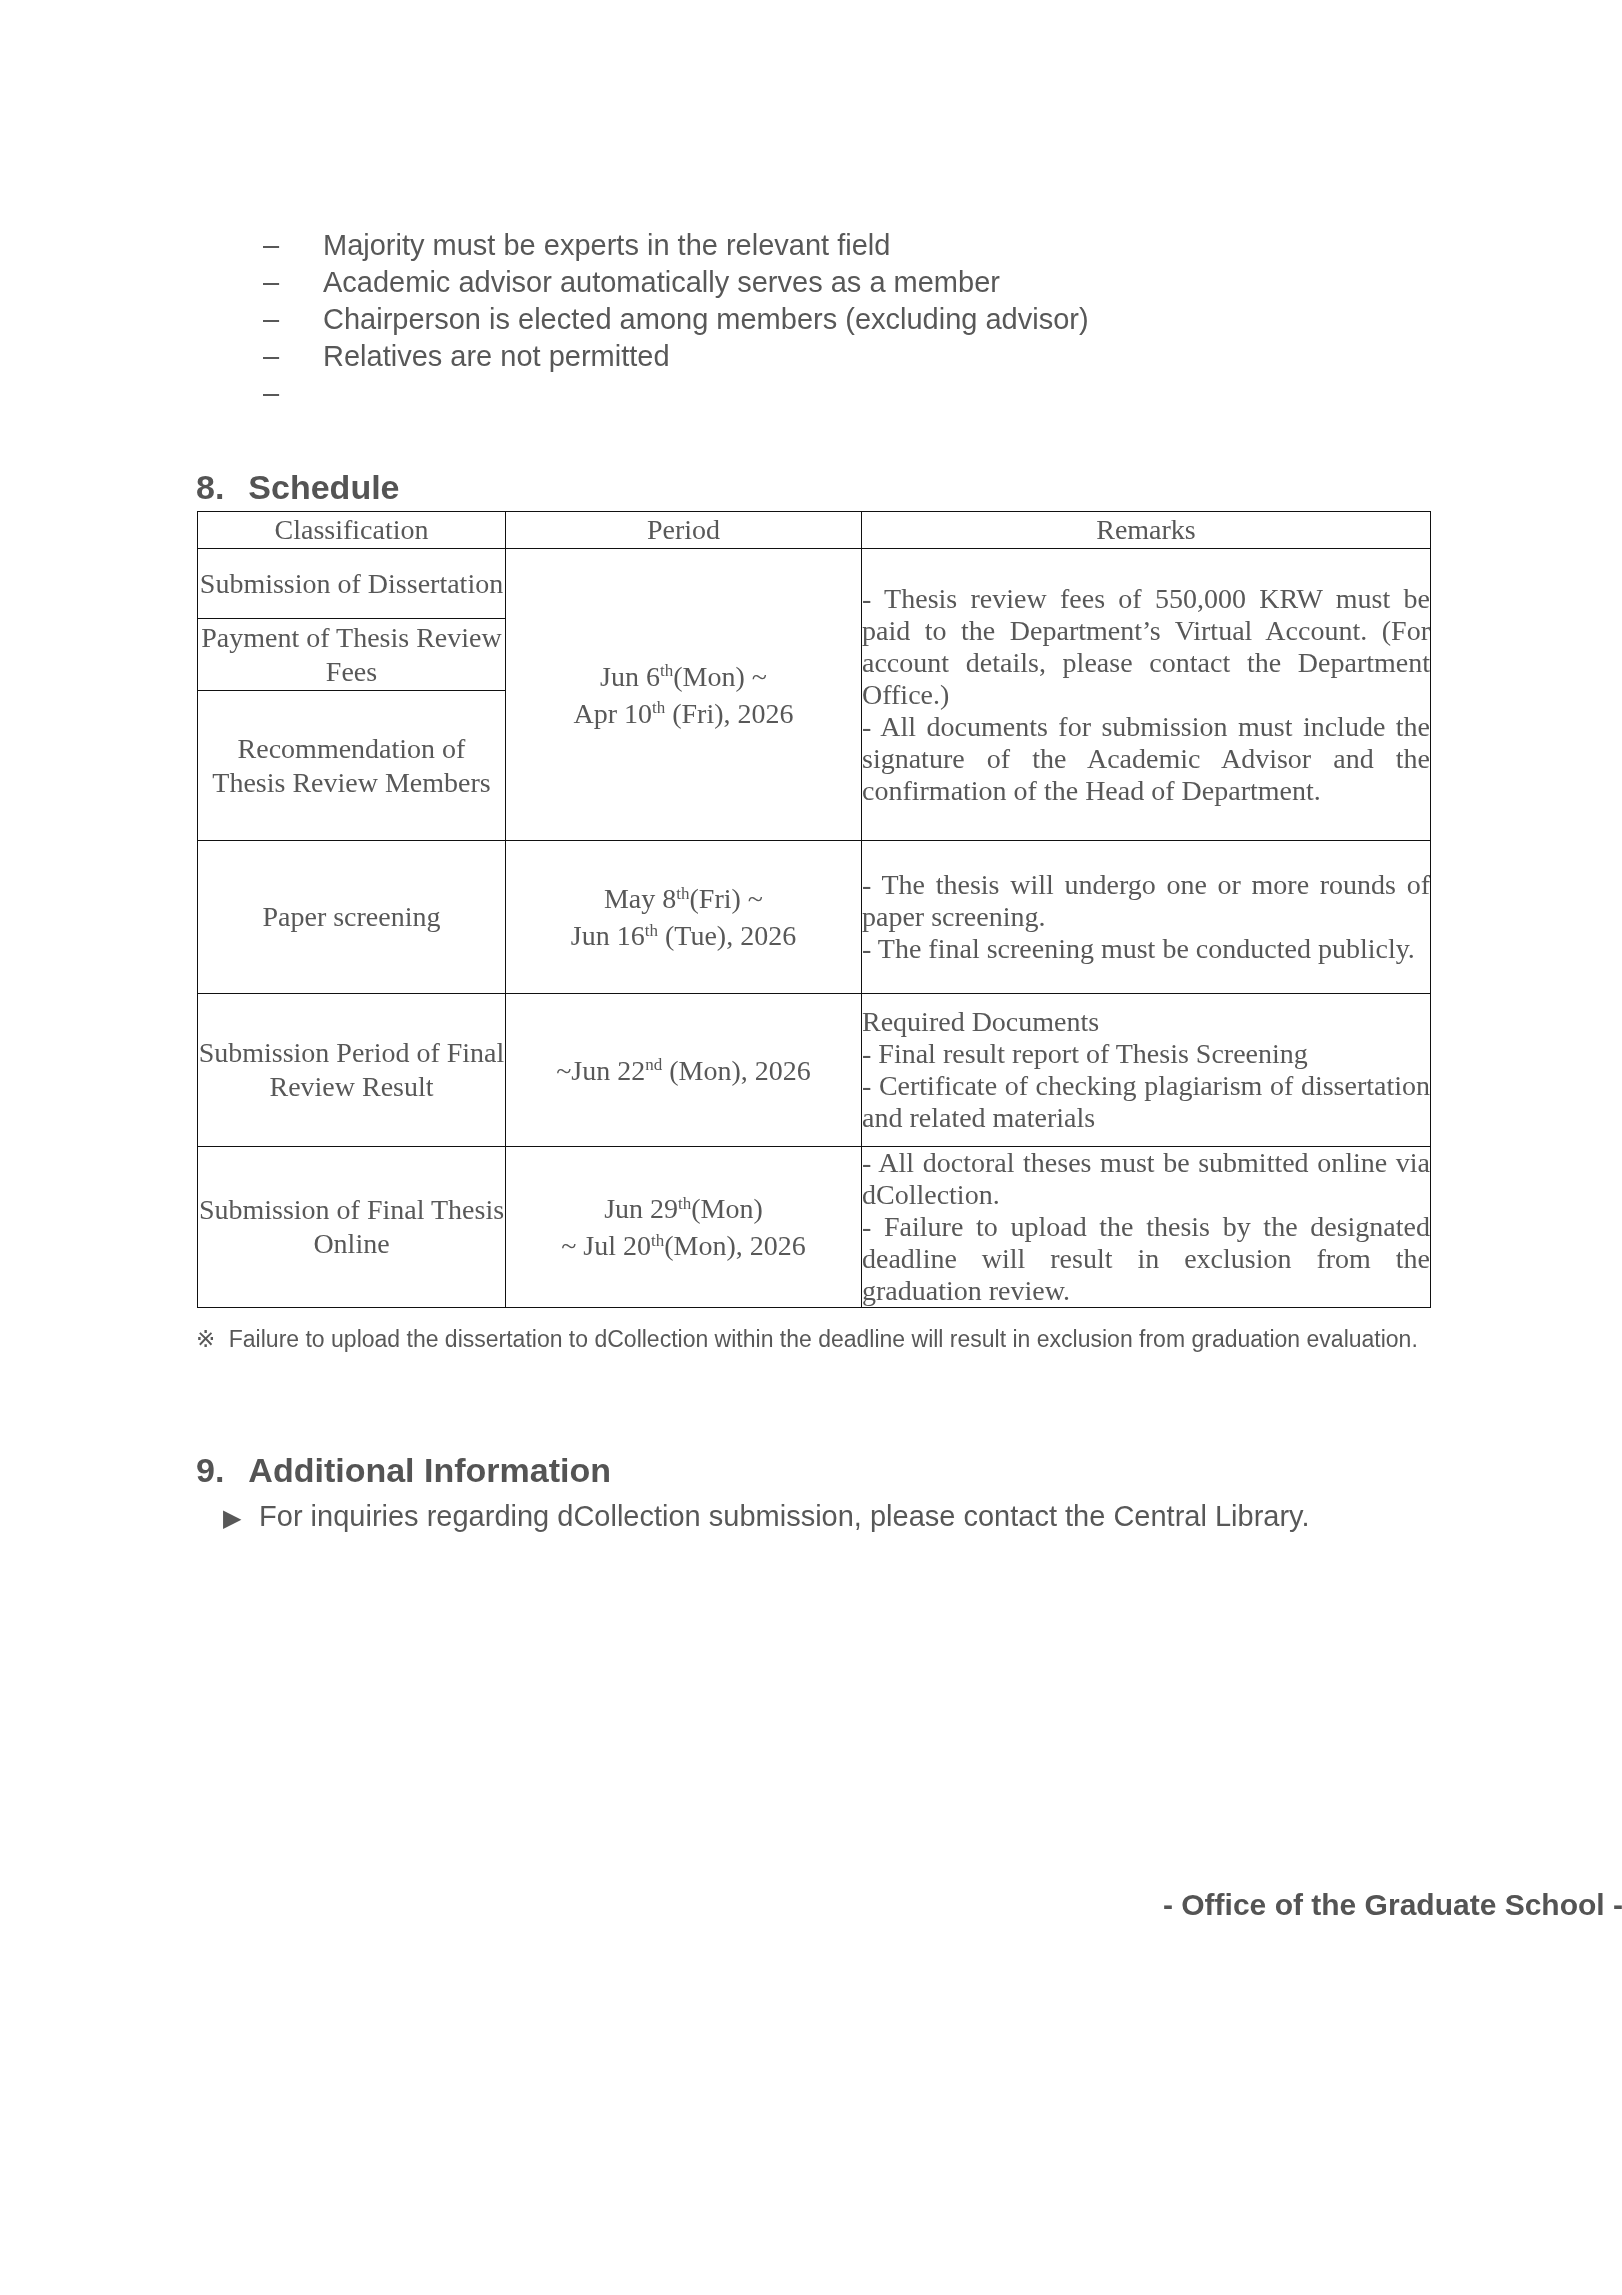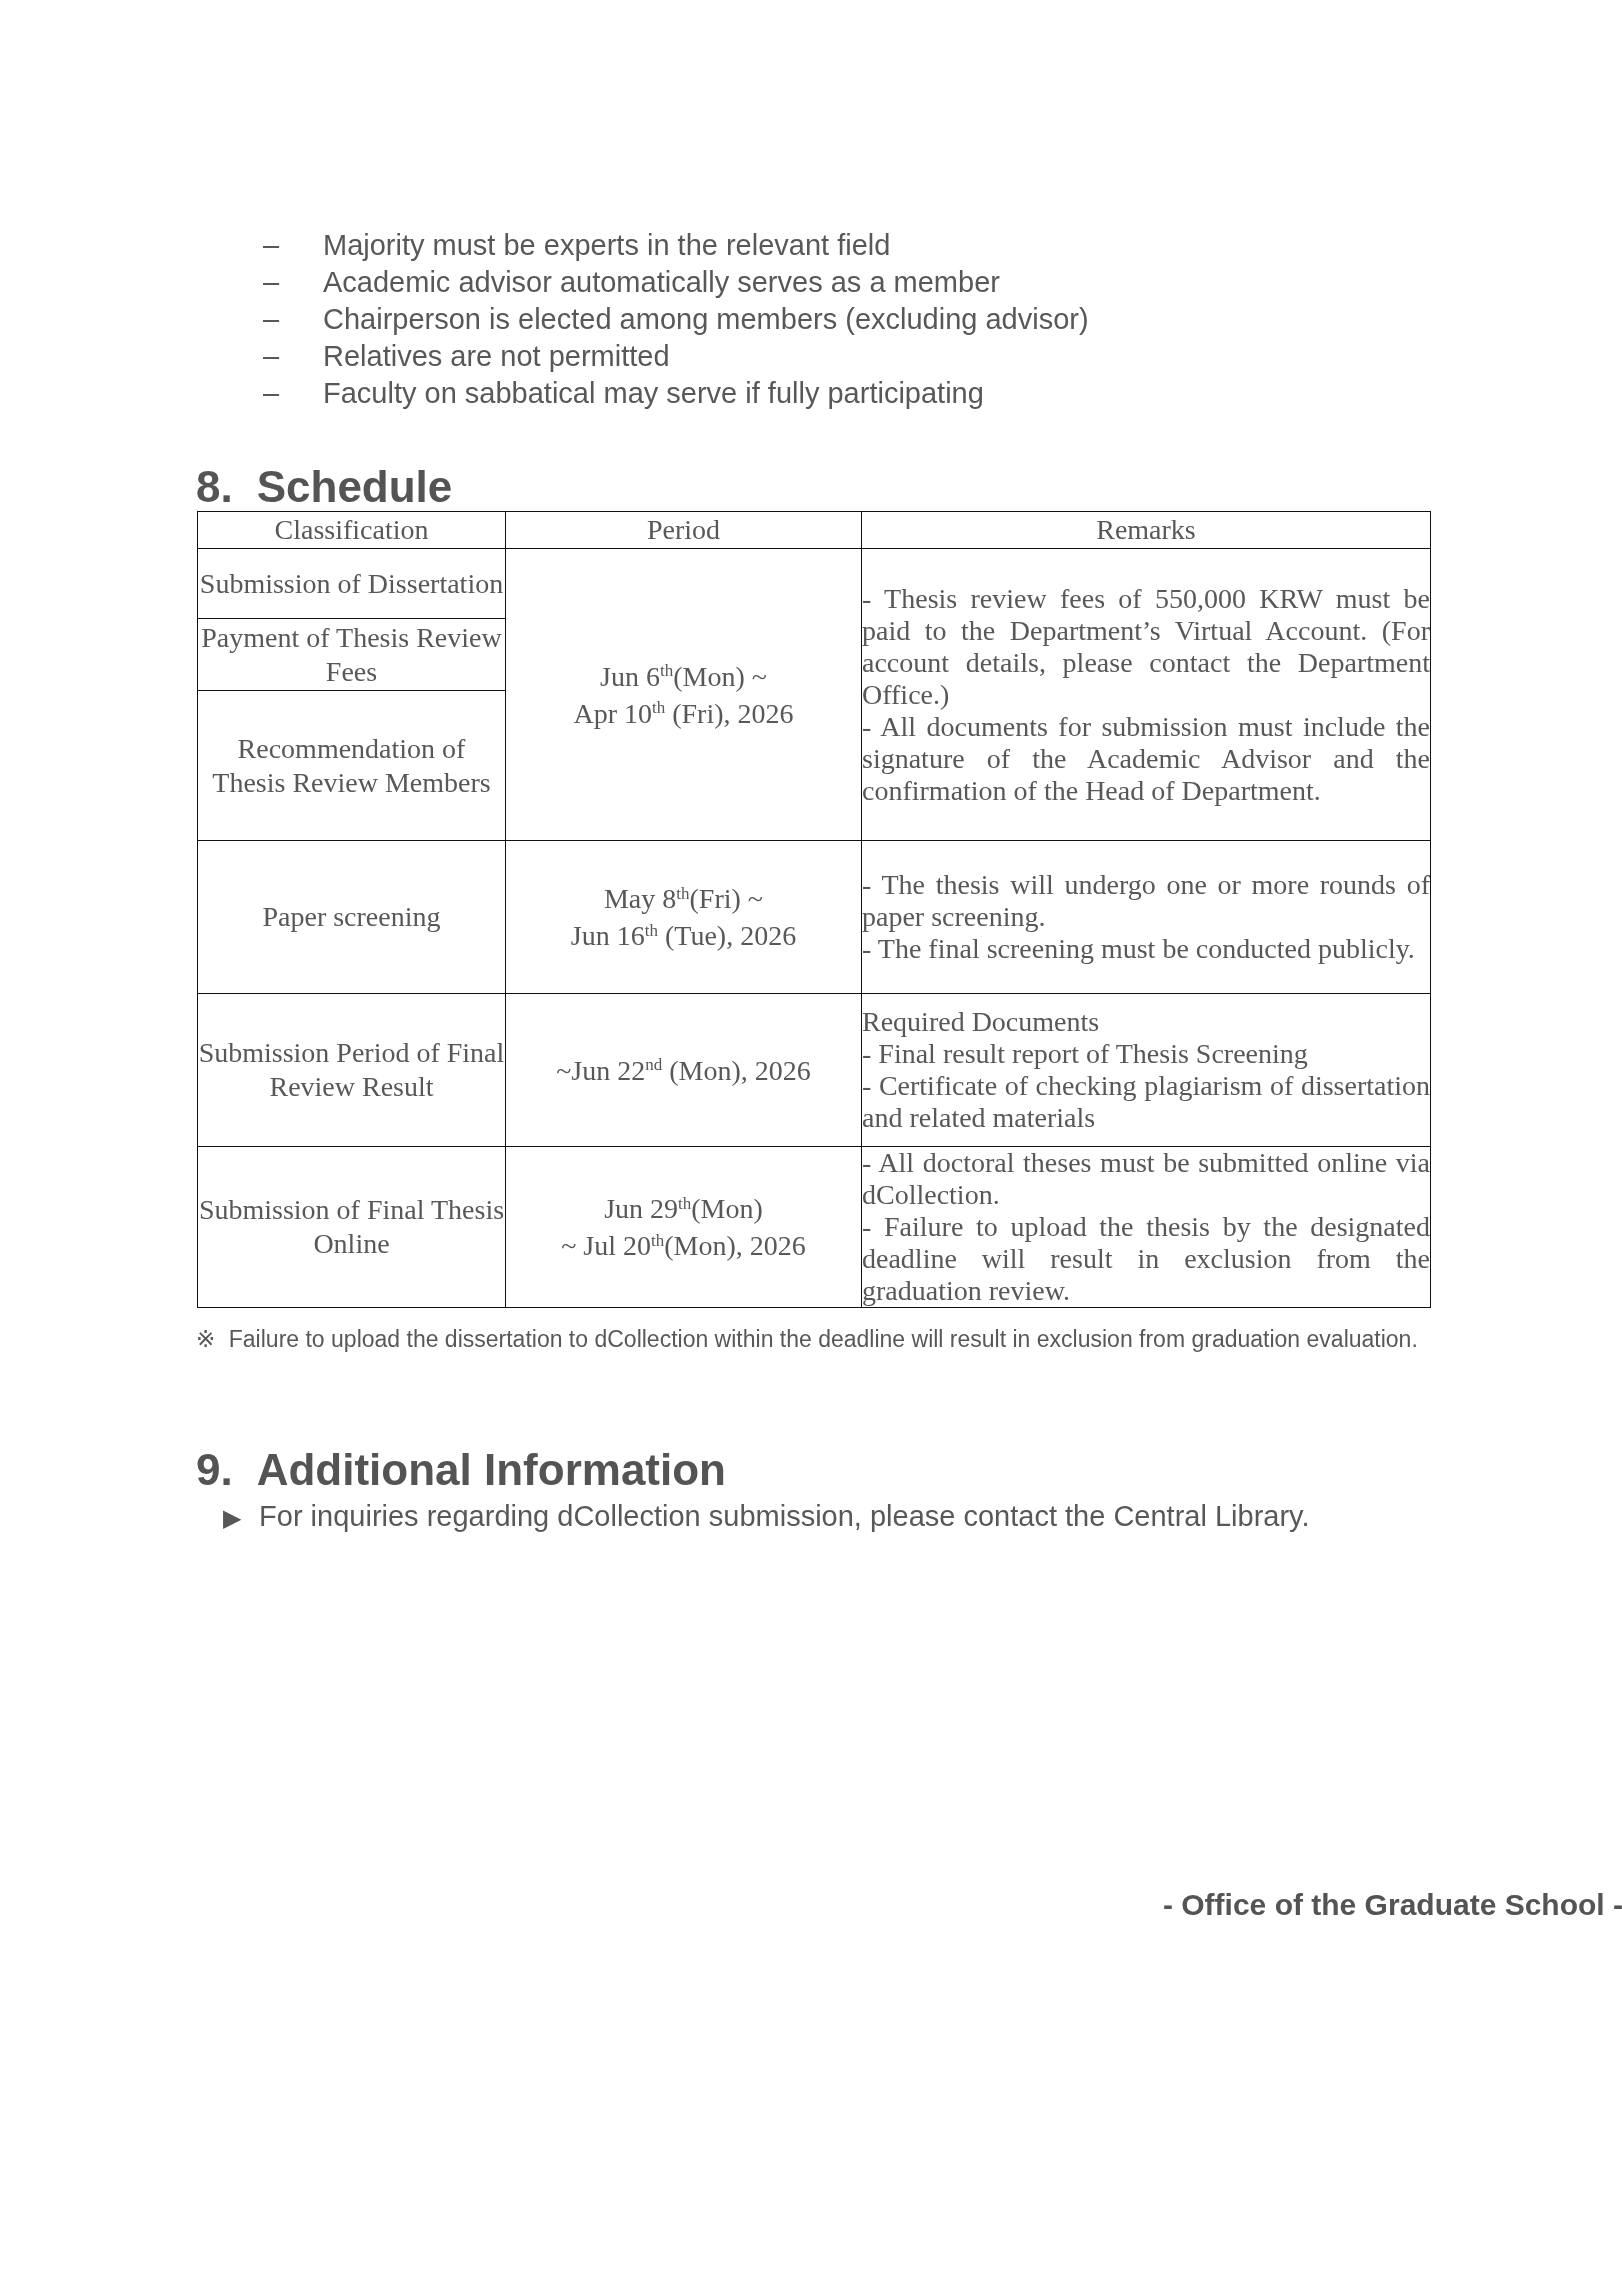--- a/index.html
+++ b/index.html
@@ -13,21 +13,21 @@
   }
 
   
   .bullets { position:absolute; left:263px; top:227px; font-size:29px; }
   .bullet-item { display:flex; line-height:37px; white-space:nowrap; }
   .dash { width:60px; flex:0 0 60px; }
 
   
   .heading {
     position:absolute; left:196px;
-    font-size:44px; font-weight:bold; color:#545454;
+    font-size:34px; font-weight:bold; color:#545454;
     line-height:38px; white-space:nowrap;
   }
   .h8 { top:468px; }
   .h9 { top:1451px; }
   .hnum { display:inline-block; margin-right:24px; }
 
   
   table.sched {
     position:absolute; left:197px; top:511px;
     width:1234px;
@@ -100,21 +100,20 @@
     <div class="bullet-item">
       <span class="dash">–</span>
       <span>Chairperson is elected among members (excluding advisor)</span>
     </div>
     <div class="bullet-item">
       <span class="dash">–</span>
       <span>Relatives are not permitted</span>
     </div>
     <div class="bullet-item">
       <span class="dash">–</span>
-      <span>Faculty on sabbatical may serve if fully participating</span>
     </div>
   </div>
 
   <div class="heading h8">
     <span class="hnum">8.</span><span>Schedule</span>
   </div>
 
   <table class="sched">
     <colgroup>
         <col style="width:308px">

